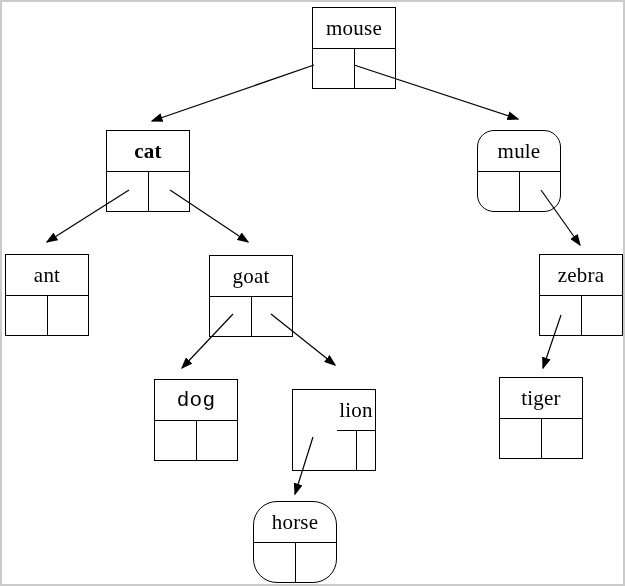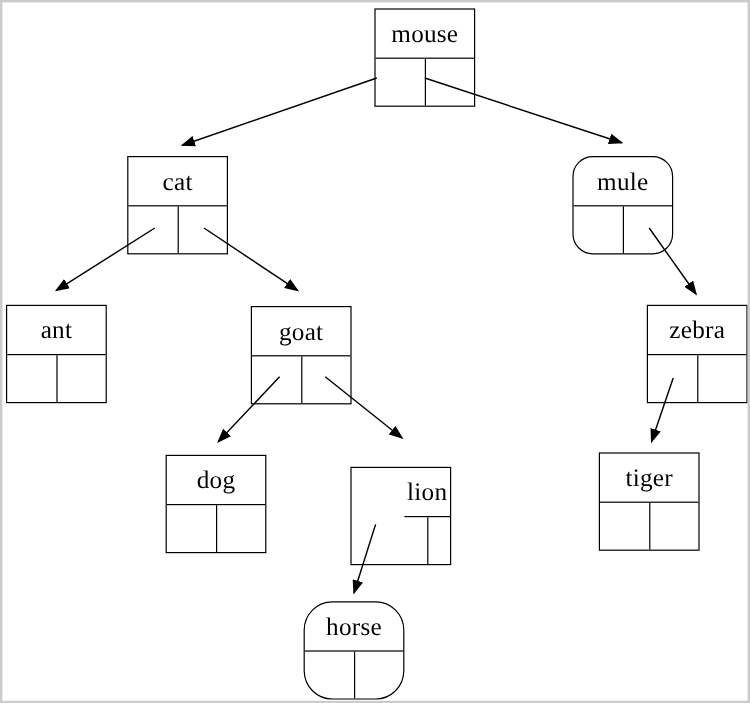--- a/index.html
+++ b/index.html
@@ -35,26 +35,26 @@
   .cell.left{border-right:1.5px solid #000;}
   #edges{
     position:absolute;left:0;top:0;
     width:625px;height:586px;
     pointer-events:none;
   }
   #edges line{stroke:#000;stroke-width:1.2;}
 
   
   .n-mouse{left:290px;top:5px;margin-left:20px;}
-  .n-cat  {left:104px;top:128px;}
+  .n-cat  {left:104px;top:128px;font-weight:bold;}
   .n-mule {left:475px;top:128px;border-radius:17px;}
   .n-ant  {left:3px;  top:252px;font-family:Liberation Serif, serif;}
   .n-goat {left:207px;top:253px;}
   .n-zebra{left:537px;top:252px;}
-  .n-dog  {left:136px;top:377px;}
+  .n-dog  {left:152px;top:377px;font-family:Liberation Mono, monospace;}
   .n-lion {left:290px;top:387px;padding-left:44px;}
   .n-tiger{left:497px;top:375px;}
   .n-horse{left:251px;top:499px;border-radius:24px;}
 </style>
 </head>
 <body>
 
 <div id="stage">
 
   <div class="node n-mouse">

